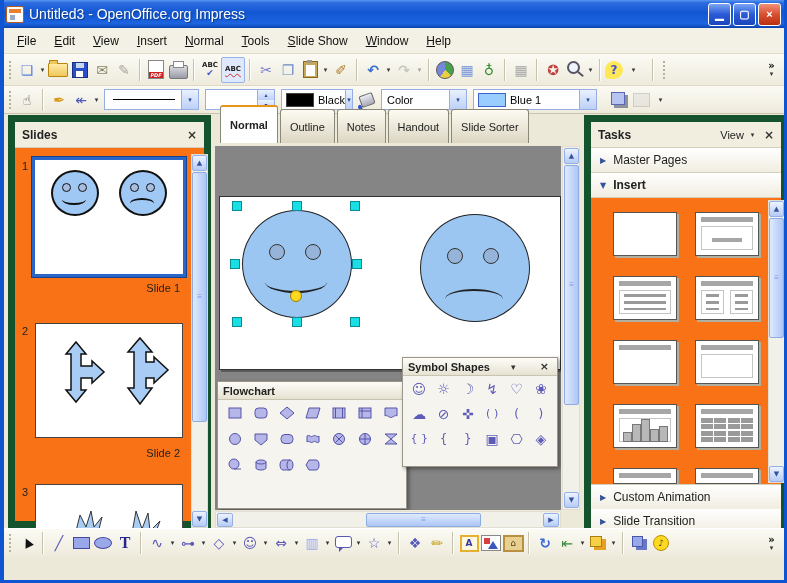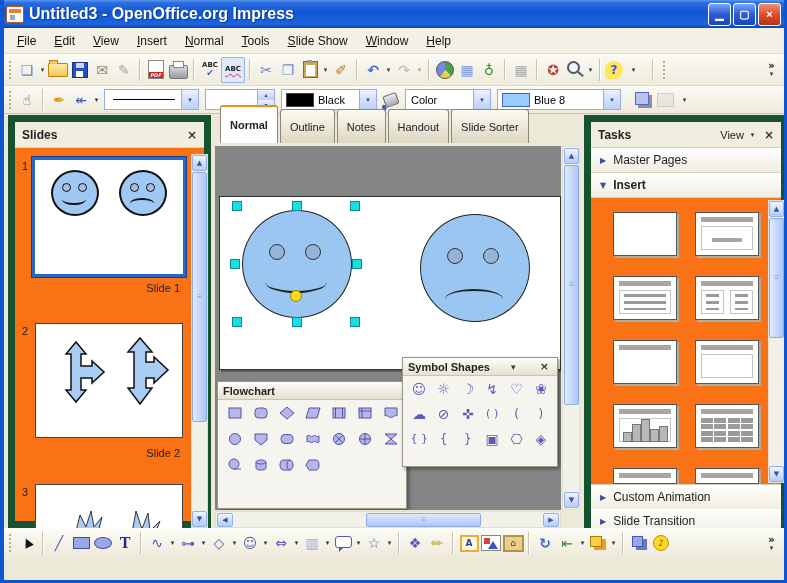--- a/index.html
+++ b/index.html
@@ -6,21 +6,21 @@
   body{font-family:"Liberation Sans",sans-serif;background:#555;}
   .window{position:relative;width:787px;height:583px;background:#ece9d8;overflow:hidden;
     border-left:4px solid #0f54d0;border-right:3px solid #0f54d0;border-bottom:3px solid #0f54d0;box-sizing:border-box;}
   
   .titlebar{position:absolute;left:-4px;top:0;width:787px;height:28px;
     background:linear-gradient(180deg,#5a96ee 0%,#2c6ce0 10%,#1256d2 45%,#1d64e0 85%,#0a43ad 100%);
     display:flex;align-items:center;padding:0 6px;box-sizing:border-box;color:#fff;}
   .app-icon{width:16px;height:15px;background:#fdfdfd;border:1px solid #b85a18;border-radius:2px;position:relative;margin-right:5px;flex:none;}
   .app-icon::before{content:"";position:absolute;left:2px;top:2px;right:2px;height:4px;background:#e88030;}
   .app-icon::after{content:"";position:absolute;left:3px;bottom:2px;width:5px;height:5px;background:#9aa8c0;}
-  .title-text{font-size:16px;font-weight:bold;text-shadow:1px 1px 1px #0a3a8a;flex:1;white-space:nowrap;}
+  .title-text{font-size:14px;font-weight:normal;text-shadow:1px 1px 1px #0a3a8a;flex:1;white-space:nowrap;}
   .winbtn{width:21px;height:21px;border:1px solid #fff;border-radius:3px;margin-left:2px;flex:none;
     display:flex;align-items:center;justify-content:center;color:#fff;font-size:11px;font-weight:bold;
     background:linear-gradient(180deg,#7aa4f2,#2a5ad8 50%,#1a46b8);}
   .winbtn.close{background:linear-gradient(180deg,#f09078,#d85030 50%,#b83010);}
   
   .menubar{position:absolute;left:0;top:28px;width:780px;height:26px;background:#f3f1e5;border-bottom:1px solid #e0dcc8;
     display:flex;align-items:center;padding-left:4px;box-sizing:border-box;}
   .menu-item{font-size:12px;color:#111;padding:4px 9px;}
   .menu-item::first-letter{text-decoration:underline;}
   
@@ -247,35 +247,35 @@
       <span class="line-sample"></span>
       <span class="cbtn" style="margin-left:auto">▾</span>
     </div>
     <div class="combo" style="width:70px">
       <span style="flex:1;padding-left:5px"></span>
       <span class="spin">
         <span>▴</span>
         <span>▾</span>
       </span>
     </div>
-    <div class="combo" style="width:96px">
+    <div class="combo" style="width:72px">
       <span class="swatch" style="background:#000"></span>
       <span>Black</span>
       <span class="cbtn" style="margin-left:auto">▾</span>
     </div>
     <span class="ti">
         <span class="icon-paintcan"></span>
       </span>
     <div class="combo" style="width:86px">
       <span style="padding-left:5px">Color</span>
       <span class="cbtn" style="margin-left:auto">▾</span>
     </div>
     <div class="combo" style="width:124px">
       <span class="swatch" style="background:#99ccff;border-color:#3a64c8"></span>
-      <span>Blue 8</span>
+      <span>Blue 1</span>
       <span class="cbtn" style="margin-left:auto">▾</span>
     </div>
     <span class="ti" style="margin-left:8px">
         <span class="icon-shadowsq"></span>
       </span>
     <span class="ti disabled">
         <span class="icon-crop"></span>
       </span>
     <span class="dd" style="margin-left:4px">▾</span>
   </div>

